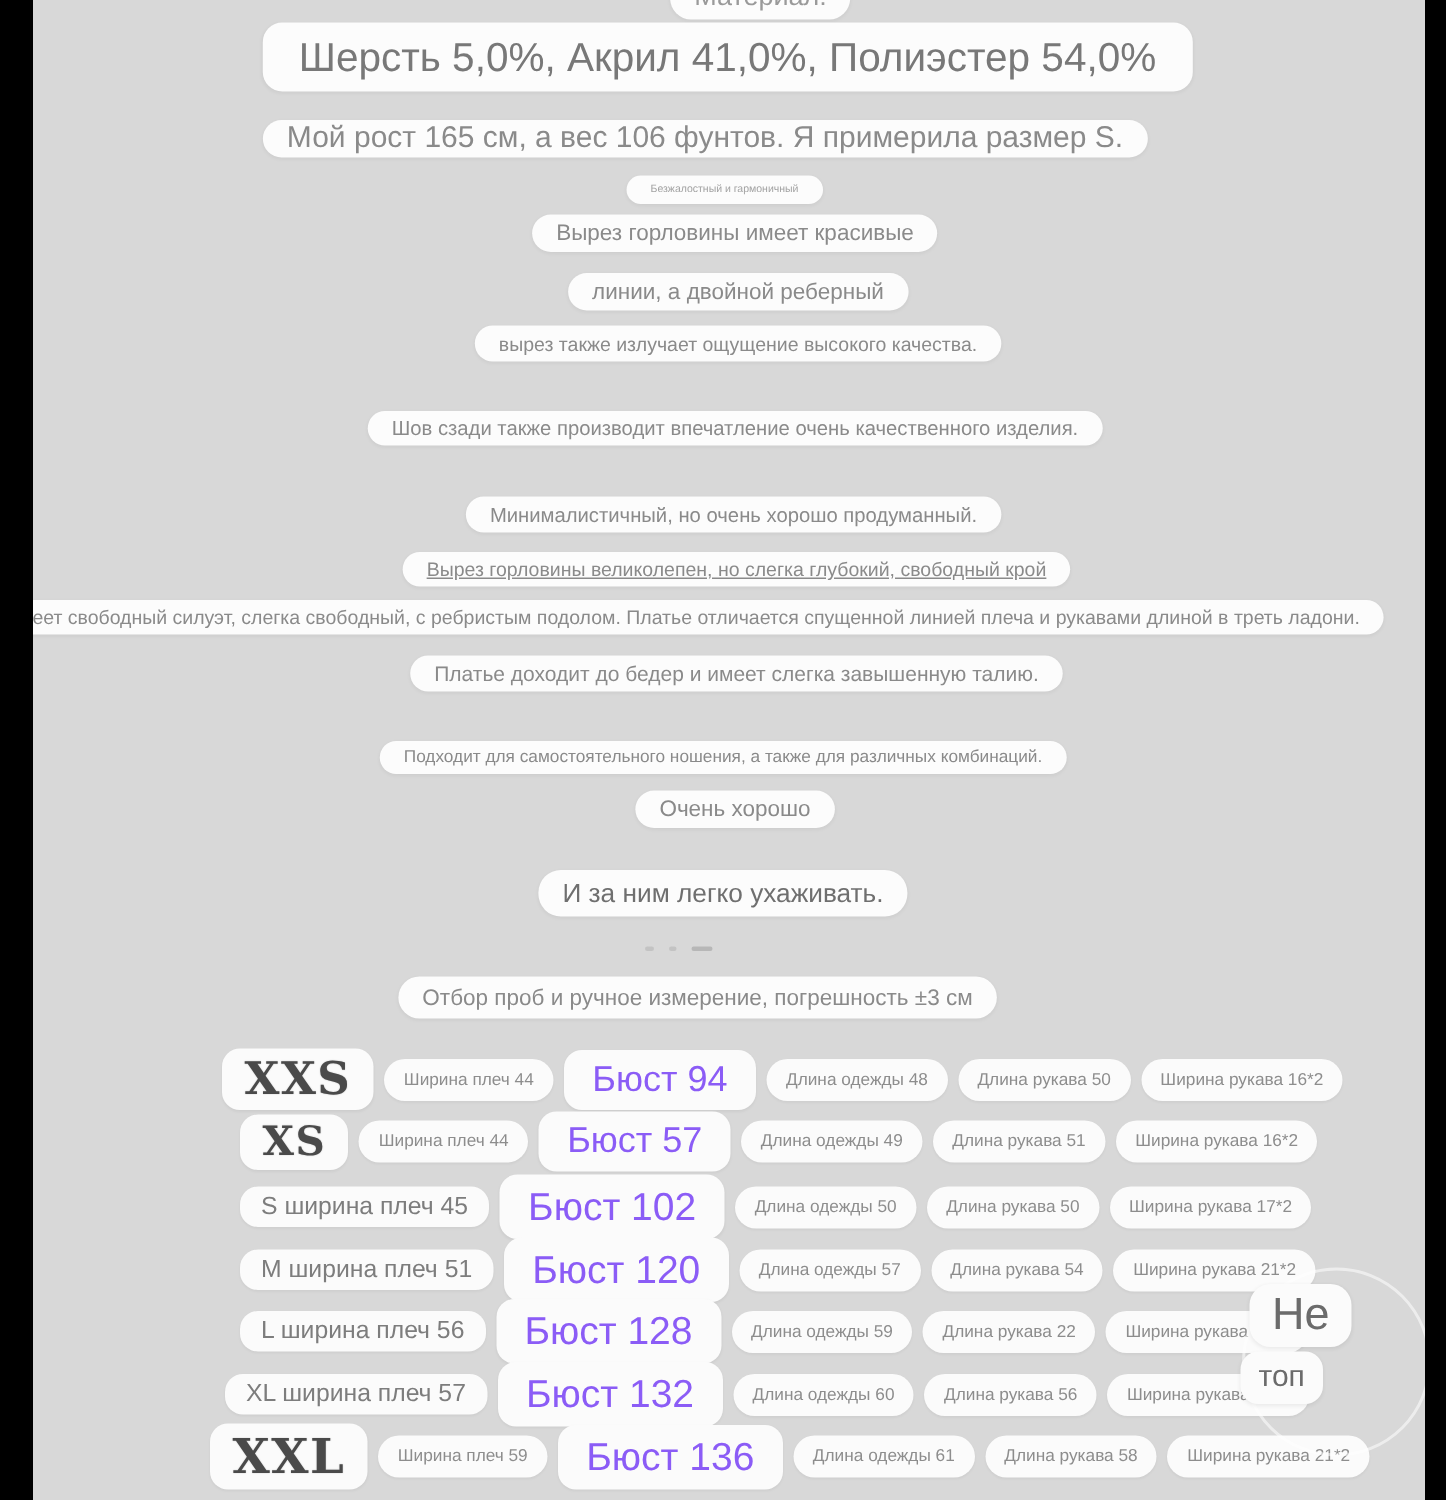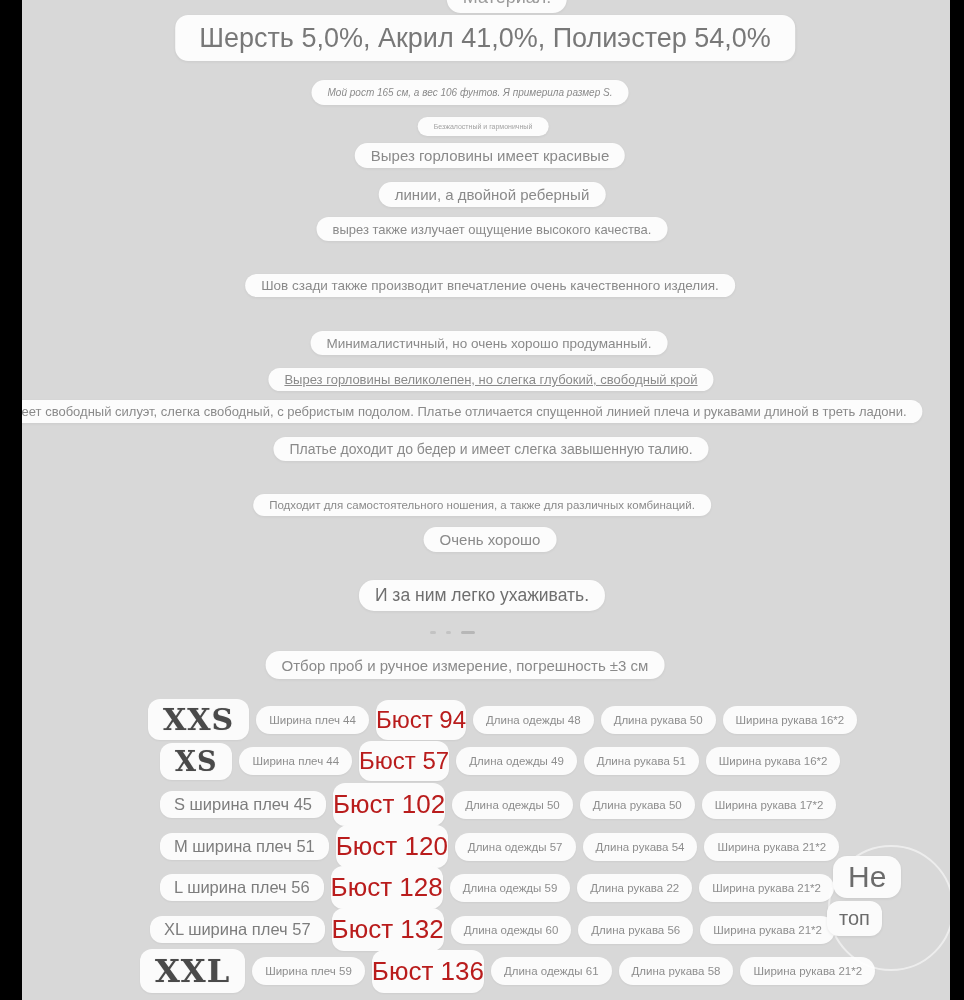--- a/index.html
+++ b/index.html
@@ -14,21 +14,21 @@
   .bubble{
     position:absolute;display:flex;align-items:center;justify-content:center;
     background:#fcfcfc;border-radius:18px;color:#8a8a8a;white-space:nowrap;
     box-shadow:0 1px 3px rgba(0,0,0,0.06);
     transform:translateX(-50%);
     padding:0 16px;
     text-align:right;
   }
   .b-material{left:507px;top:-19px;height:32px;font-size:18px;color:#9a9a9a;border-radius:14px;}
   .b-composition{left:485px;top:15px;height:46px;font-size:27px;color:#787878;border-radius:13px;padding:0 24px;}
-  .b-model{left:470px;top:80px;height:25px;font-size:10px;font-style:italic;}
+  .b-model{left:470px;top:80px;height:25px;font-size:20px;}
   .b-tiny{left:483px;top:117px;height:19px;font-size:7px;color:#a2a2a2;}
   .b-neck1{left:490px;top:143px;height:25px;font-size:15px;}
   .b-neck2{left:492px;top:182px;height:25px;font-size:15px;}
   .b-neck3{left:492px;top:217px;height:24px;font-size:13px;}
   .b-seam{left:490px;top:274px;height:23px;font-size:13.5px;}
   .b-minimal{left:489px;top:331px;height:24px;font-size:13.5px;}
   .b-neck4{left:491px;top:368px;height:23px;font-size:13px;text-decoration:underline;}
   .b-silhouette{left:456px;top:400px;height:23px;font-size:13px;}
   .b-hips{left:491px;top:437px;height:24px;font-size:14px;}
   .b-versatile{left:482px;top:494px;height:22px;font-size:11.5px;}
@@ -39,21 +39,21 @@
   .faint-marks{position:absolute;left:430px;top:631px;width:80px;height:4px;z-index:1;}
   .faint-marks i{display:inline-block;height:3px;border-radius:2px;background:#c3c3c3;margin-right:10px;vertical-align:top;}
   .faint-marks i.d1{width:6px}.faint-marks i.d2{width:5px}.faint-marks i.d3{width:14px;background:#b7b7b7}
 
   .size-row{position:absolute;display:flex;align-items:center;gap:7px;z-index:2;margin-top:12px;}
   .chip{
     display:flex;align-items:center;justify-content:center;background:#fbfbfb;
     box-shadow:0 1px 2px rgba(0,0,0,0.05);white-space:nowrap;
   }
   .chip.small{font-size:11.5px;color:#8d8d8d;padding:8px 13px;border-radius:15px;}
-  .chip.bust{font-size:24px;color:#b91c1c;padding:6px 0;border-radius:12px;}
+  .chip.bust{font-size:24px;color:#8b5cf6;padding:6px 19px;border-radius:12px;}
   .chip.combined{font-size:16.5px;color:#7d7d7d;padding:4px 14px;border-radius:12px;}
   .chip.size-serif{
     font-family:"DejaVu Serif","Liberation Serif",serif;font-weight:700;
     font-size:30px;color:#4a4a4a;padding:3px 15px;border-radius:12px;letter-spacing:1px;
     text-shadow:0 0 1px rgba(0,0,0,0.25);
   }
   .row-xxs{top:687px;left:148px;}
   .row-xs {top:729px;left:160px;}
   .row-s  {top:771px;left:160px;}
   .row-m  {top:813px;left:160px;}

